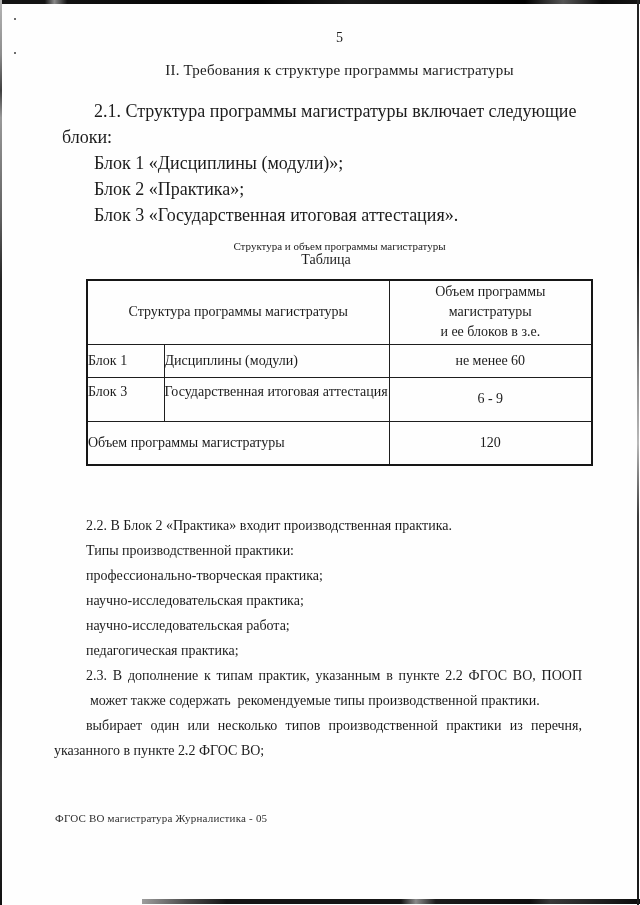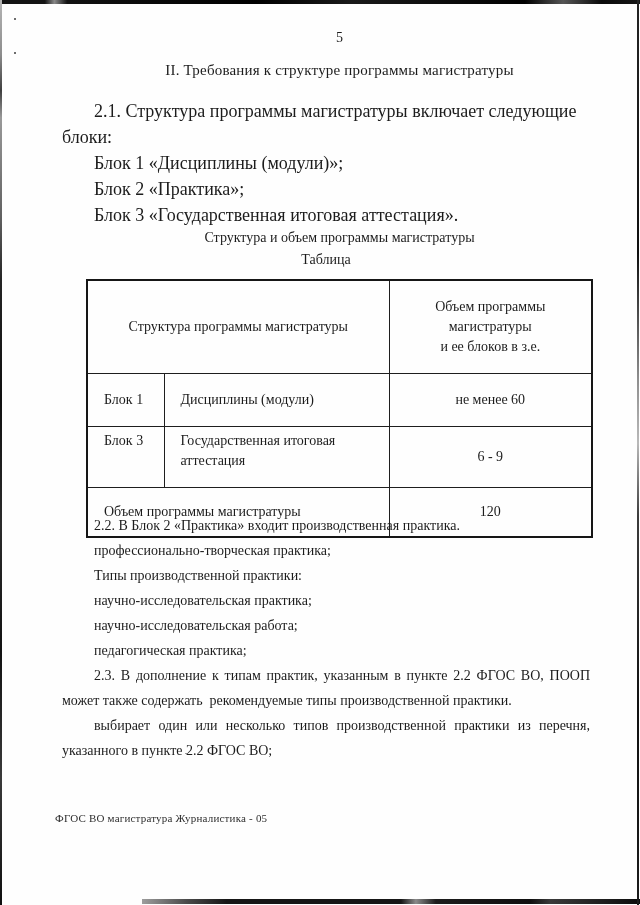--- a/index.html
+++ b/index.html
@@ -20,46 +20,46 @@
   .speck2{left:14px;top:52px;width:2px;height:2px;}
   .speck3{left:185px;top:753px;width:2px;height:1px;background:#9a9a9a;}
 
   
   .center-wrap{position:absolute;left:88px;width:503px;text-align:center;}
   .page-number{top:25px;font-size:14px;line-height:26px;}
   .heading{top:57px;font-size:15px;line-height:26px;letter-spacing:0.2px;}
   .intro{position:absolute;left:62px;width:528px;top:98px;font-size:18px;line-height:26px;}
   .para{margin:0;}
   .indent{text-indent:32px;}
-  .caption{top:225px;font-size:14px;line-height:26px;}
+  .caption{top:233px;font-size:11px;line-height:26px;}
   .table-label{position:absolute;left:62px;width:528px;top:247px;text-align:center;
                font-size:14px;line-height:26px;}
 
   
   .struct-table{position:absolute;left:86px;top:279px;width:505px;border-collapse:collapse;
                 font-size:14px;table-layout:fixed;}
-  .struct-table td{border:1.5px solid #1e1e1e;padding:16px;}
+  .struct-table td{border:1.5px solid #1e1e1e;padding:0;}
   .struct-table{border:2px solid #161616;}
   .r-hdr{height:64px;}
   .r-std{height:33px;}
   .r-tall{height:44px;}
-  .r-total{height:28px;}
+  .r-total{height:44px;}
   .c-hdr12{text-align:center;vertical-align:middle;}
   .c-hdr3{text-align:center;vertical-align:middle;line-height:20px;padding:2px 4px;}
   .c-block{text-align:left;vertical-align:middle;}
   .c-name{padding-left:8px;vertical-align:middle;line-height:20px;}
   .c-val{text-align:center;vertical-align:middle;}
   .r-tall .c-block{vertical-align:top;padding-top:6px;}
   .r-tall .c-name{vertical-align:top;padding-top:4px;}
   .c-total{padding-left:11px;vertical-align:middle;}
 
   
-  .body-text{position:absolute;left:62px;width:528px;top:513px;font-size:14px;line-height:25px;}
+  .body-text{position:absolute;left:54px;width:528px;top:513px;font-size:14px;line-height:25px;}
   .just{text-align:justify;text-align-last:justify;}
-  .pre{white-space:pre-wrap;}
+  .pre{white-space:pre-wrap;margin-left:36px;}
 
   .footer{position:absolute;left:55px;top:812px;font-size:11px;line-height:12px;color:#2e2e2e;
           letter-spacing:0.2px;font-family:Liberation Serif, serif;}
 </style>
 </head>
 <body>
 
 <div class="page">
 
   <div class="top-bar"></div>
@@ -110,22 +110,22 @@
       </tr>
       <tr class="r-total">
         <td colspan="2" class="c-total">Объем программы магистратуры</td>
         <td class="c-val">120</td>
       </tr>
     </tbody>
   </table>
 
   <div class="body-text">
     <p class="para indent">2.2. В Блок 2 «Практика» входит производственная практика.</p>
+    <p class="para indent">Типы производственной практики:</p>
     <p class="para indent">профессионально-творческая практика;</p>
-    <p class="para indent">Типы производственной практики:</p>
     <p class="para indent">научно-исследовательская практика;</p>
     <p class="para indent">научно-исследовательская работа;</p>
     <p class="para indent">педагогическая практика;</p>
     <p class="para indent just">2.3. В дополнение к типам практик, указанным в пункте 2.2 ФГОС ВО, ПООП</p>
     <p class="para pre">может также содержать  рекомендуемые типы производственной практики.</p>
     <p class="para indent just">выбирает один или несколько типов производственной практики из перечня,</p>
     <p class="para">указанного в пункте 2.2 ФГОС ВО;</p>
   </div>
 
   <div class="footer">ФГОС ВО магистратура Журналистика - 05</div>

